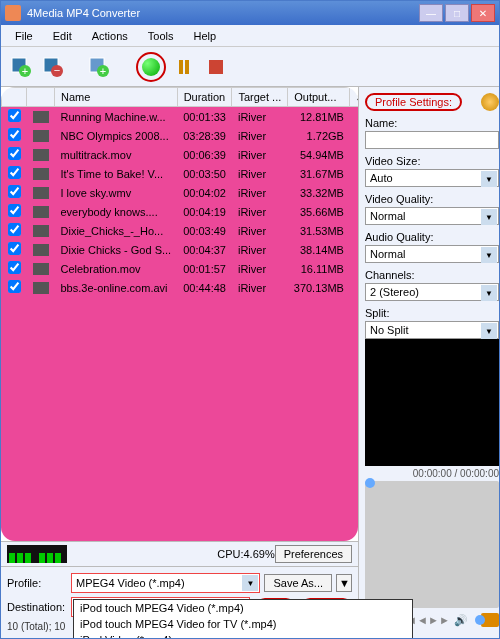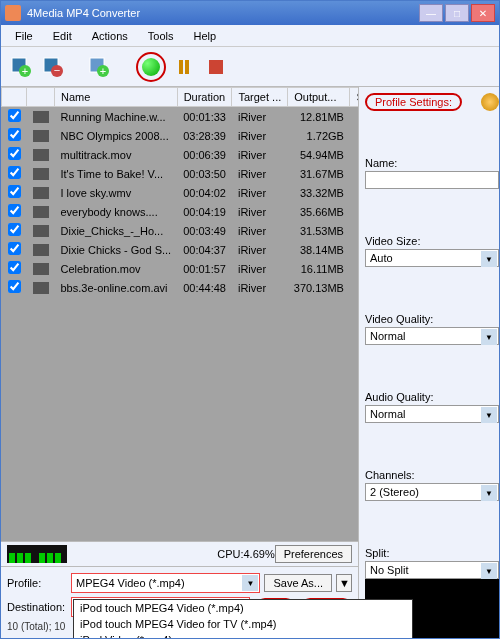--- a/index.html
+++ b/index.html
@@ -15,21 +15,21 @@
 .toolbar { height: 40px; background: #eef2fb; border-bottom: 1px solid #bbb; display: flex; align-items: center; padding: 0 6px; gap: 4px; }
 .tool-btn { width: 28px; height: 28px; display: flex; align-items: center; justify-content: center; cursor: pointer; border: 1px solid transparent; border-radius: 3px; }
 .record-btn { width: 30px; height: 30px; border-radius: 50%; border: 2px solid #c00; display: flex; align-items: center; justify-content: center; position: relative; }
 .record-btn::after { content: ""; width: 18px; height: 18px; border-radius: 50%; background: radial-gradient(circle at 30% 30%, #7f7, #0a0); }
 .pause-bars { display: flex; gap: 2px; }
 .pause-bars span { width: 4px; height: 14px; background: #c80; }
 .stop-sq { width: 14px; height: 14px; background: #c43; }
 .content { flex: 1; display: flex; overflow: hidden; }
 .left-pane { width: 358px; display: flex; flex-direction: column; border-right: 1px solid #bbb; }
 .right-pane { flex: 1; background: #eef2fb; padding: 6px; display: flex; flex-direction: column; }
-.table-container { flex: 1; overflow: auto; background: #a3a3a3; }
+.table-container { flex: 1; overflow: auto; background: #ec4899; border-radius: 14px; }
 table { width: 100%; border-collapse: collapse; }
 th { background: #eef2fb; text-align: left; padding: 3px 6px; border: 1px solid #ccc; font-weight: normal; white-space: nowrap; }
 td { padding: 2px 6px; white-space: nowrap; }
 .chk { width: 14px; text-align: center; }
 .thumb { display: flex; align-items: center; gap: 4px; }
 .thumb-icon { width: 16px; height: 12px; background: #555; }
 .bottom-strip { background: #eef2fb; border-top: 1px solid #bbb; padding: 3px 6px; display: flex; align-items: center; }
 .vis-box { width: 30px; height: 18px; background: #111; position: relative; }
 .vis-box::after { content:""; position:absolute; bottom:0; left:2px; width:6px; height:10px; background:#0c0; box-shadow: 8px 0 0 #0c0, 16px 0 0 #0c0; }
 .cpu-label { margin-left: auto; }
@@ -39,21 +39,21 @@
 .row label { width: 60px; }
 .combo { flex: 1; height: 20px; border: 1px solid #ef4444; background: #fff; display: flex; align-items: center; padding: 4px 4px; position: relative; }
 .combo-arrow { position: absolute; right: 1px; top: 1px; width: 16px; height: 16px; background: #cde; display: flex; align-items: center; justify-content: center; font-size: 8px; }
 .dest-row .btn { margin-left: 2px; }
 .btn.circled { border: 2px solid #c00; border-radius: 10px; padding: 1px 10px; }
 .dropdown-list { position: absolute; top: 26px; left: 66px; width: 340px; max-height: 370px; overflow-y: auto; background: #fff; border: 1px solid #333; z-index: 100; }
 .dropdown-list div { padding: 2px 6px; cursor: pointer; }
 .profile-settings-title { color: #c00; border: 2px solid #c00; border-radius: 10px; padding: 1px 8px; display: inline-block; }
 .ps-icon { float: right; width: 18px; height: 18px; background: radial-gradient(#fc6,#c80); border-radius: 50%; cursor: pointer; }
 .field { margin-top: 6px; }
-.field label { display: block; margin-bottom: 2px; margin-top: 40px; }
+.field label { display: block; margin-bottom: 2px; }
 .field .combo, .field input { width: 100%; height: 18px; border: 1px solid #999; background: #fff; padding: 0 4px; }
 .preview { flex: 1; display: flex; flex-direction: column; }
 .preview-screen { flex: 1; background: #000; min-height: 80px; }
 .time-row { display: flex; justify-content: flex-end; padding: 2px 0; font-size: 10px; color: #555; }
 .player-controls { display: flex; align-items: center; gap: 6px; padding: 4px 0; }
 .pc-btn { width: 16px; height: 16px; display: flex; align-items: center; justify-content: center; cursor: pointer; color: #888; }
 .slider { flex: 1; height: 4px; background: #ccc; position: relative; border-radius: 2px; }
 .slider-thumb { position: absolute; left: 0; top: -3px; width: 10px; height: 10px; border-radius: 50%; background: #6af; }
 .snap-btn { width: 18px; height: 14px; background: #d80; border-radius: 2px; cursor: pointer; }
 .totals { font-size: 10px; color: #333; }

